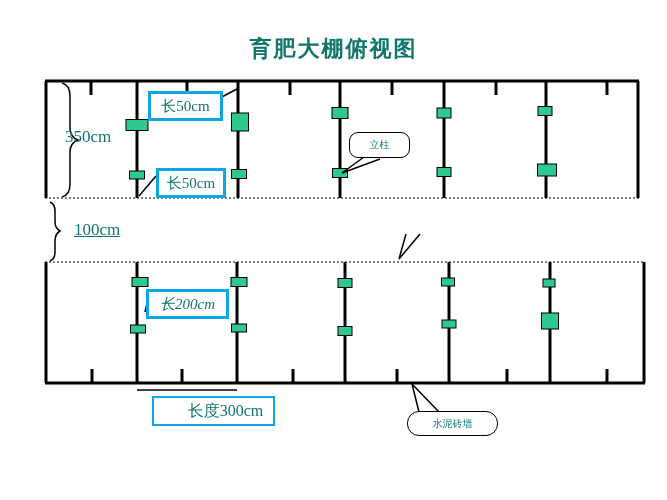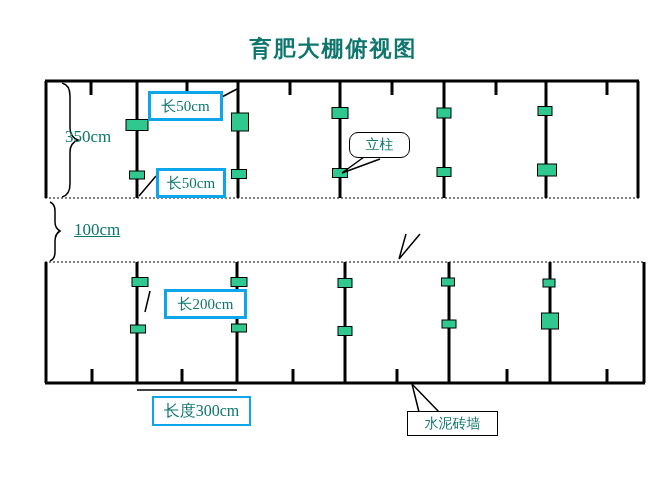--- a/index.html
+++ b/index.html
@@ -14,30 +14,30 @@
   #diagram-svg{position:absolute;left:0;top:0;}
   .dim-label{position:absolute;font-size:17px;white-space:nowrap;}
   .dim-350{left:65px;top:127px;}
   .dim-100{left:74px;top:220px;text-decoration:underline;}
   .label-box{
     position:absolute;display:flex;align-items:center;justify-content:center;
     background:#fff;border:3px solid #0ea5e9;font-size:15px;white-space:nowrap;
   }
   .box-50-top{left:148px;top:91px;width:69px;height:24px;}
   .box-50-bottom{left:156px;top:168px;width:64px;height:24px;}
-  .box-200{left:164px;top:289px;width:77px;height:24px;}
-  .box-300{left:152px;top:396px;width:95px;height:26px;border-width:2px;font-size:16px;}
+  .box-200{left:146px;top:289px;width:77px;height:24px;font-style:italic;}
+  .box-300{left:152px;top:396px;width:95px;height:26px;border-width:2px;font-size:16px;padding-left:24px;}
   .callout{
     position:absolute;display:flex;align-items:center;justify-content:center;
     background:#fff;border:1.5px solid #000;border-radius:9px;
-    font-size:14px;white-space:nowrap;
+    font-size:10px;white-space:nowrap;
   }
   .callout-pillar{left:349px;top:132px;width:59px;height:24px;}
   .callout-rebar{left:393px;top:209px;width:63px;height:24px;}
-  .callout-wall{left:407px;top:411px;width:89px;height:23px;border-radius:0;}
+  .callout-wall{left:407px;top:411px;width:89px;height:23px;border-radius:12px;}
 </style>
 </head>
 <body>
 
 <div class="stage">
 
   <div class="title">育肥大棚俯视图</div>
 
   <svg id="diagram-svg" width="667" height="500" viewBox="0 0 667 500">
       <line x1="45" y1="81" x2="639" y2="81" stroke="#000000" stroke-width="3" stroke-dasharray="none"></line>

